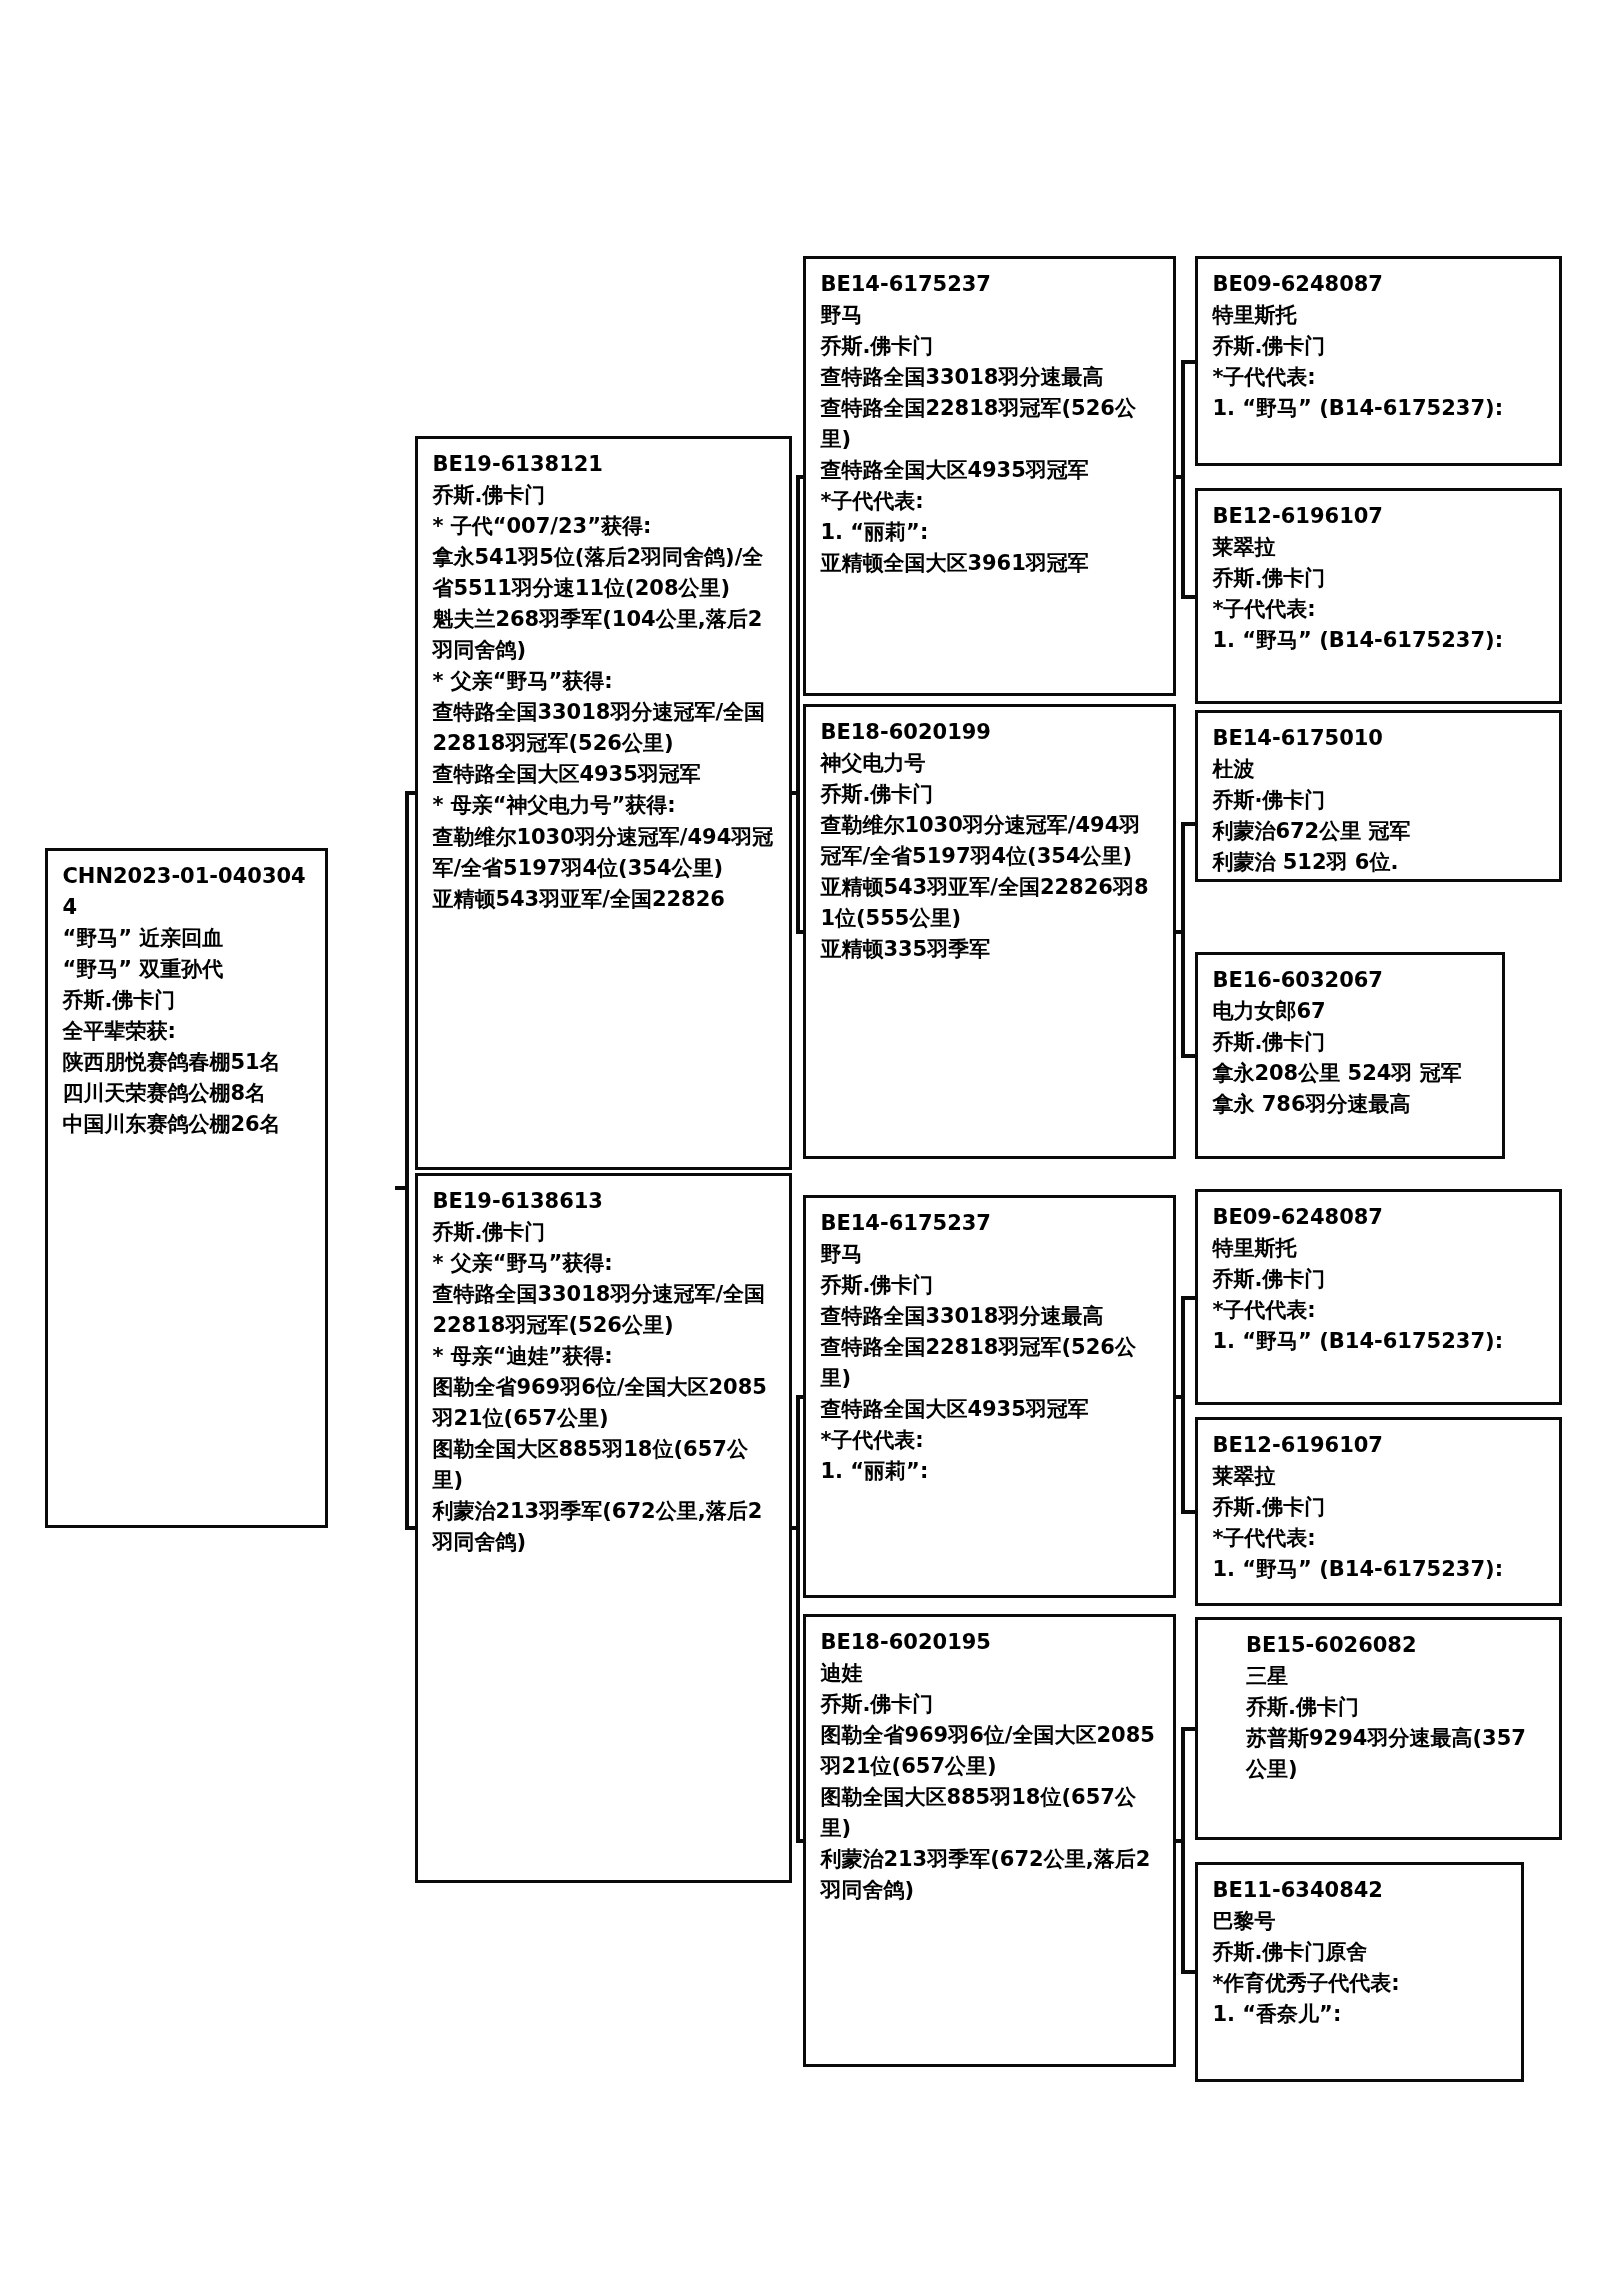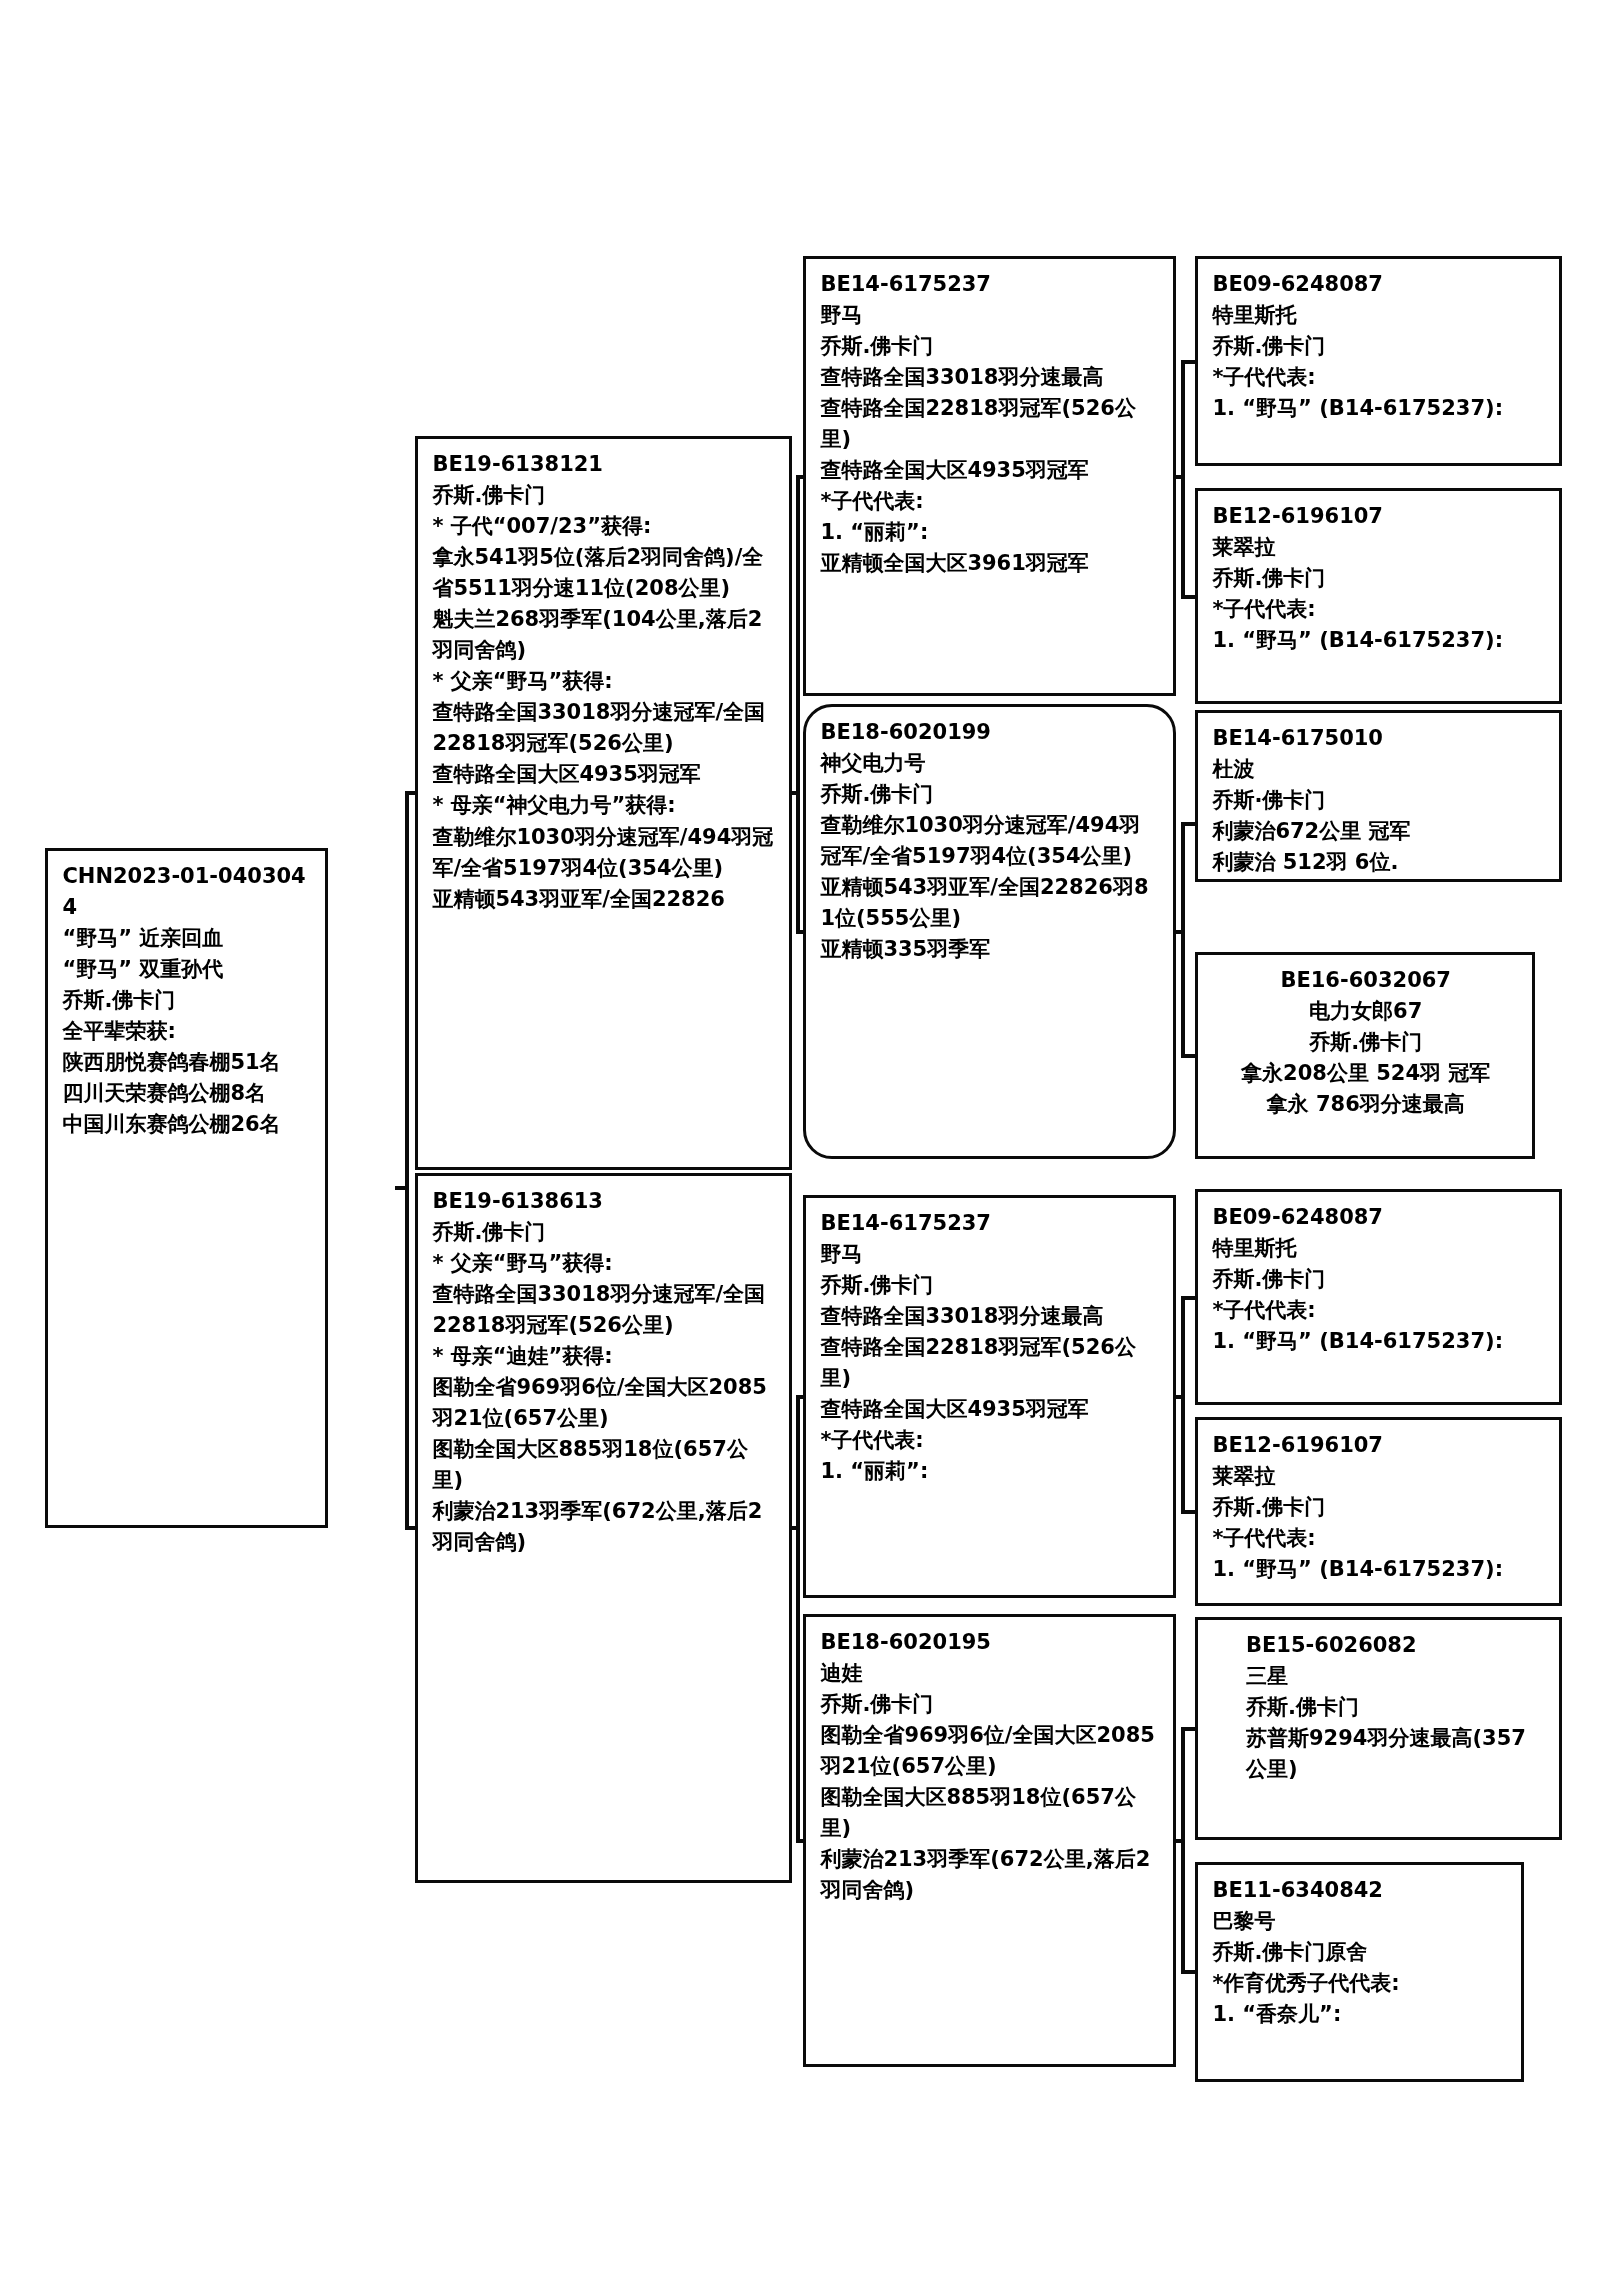--- a/index.html
+++ b/index.html
@@ -85,21 +85,21 @@
         <div class="ln">野马</div>
         <div class="ln">乔斯.佛卡门</div>
         <div class="ln">查特路全国33018羽分速最高</div>
         <div class="ln">查特路全国22818羽冠军(526公里)</div>
         <div class="ln">查特路全国大区4935羽冠军</div>
         <div class="ln">*子代代表:</div>
         <div class="ln">1. “丽莉”:</div>
         <div class="ln">亚精顿全国大区3961羽冠军</div>
       </div>
   </div>
-  <div class="node" style="left:803px; top:704px; width:373px; height:455px;border-radius:29px;">
+  <div class="node" style="left:803px; top:704px; width:373px; height:455px;">
     <div>
         <div class="ln">BE18-6020199</div>
         <div class="ln">神父电力号</div>
         <div class="ln">乔斯.佛卡门</div>
         <div class="ln">查勒维尔1030羽分速冠军/494羽冠军/全省5197羽4位(354公里)</div>
         <div class="ln">亚精顿543羽亚军/全国22826羽81位(555公里)</div>
         <div class="ln">亚精顿335羽季军</div>
       </div>
   </div>
   <div class="node" style="left:803px; top:1195px; width:373px; height:403px;">
@@ -145,21 +145,21 @@
   </div>
   <div class="node" style="left:1195px; top:710px; width:367px; height:172px;">
     <div>
         <div class="ln">BE14-6175010</div>
         <div class="ln">杜波</div>
         <div class="ln">乔斯·佛卡门</div>
         <div class="ln">利蒙治672公里 冠军</div>
         <div class="ln">利蒙治 512羽 6位.</div>
       </div>
   </div>
-  <div class="node" style="left:1195px; top:952px; width:340px; height:207px;text-align:center;">
+  <div class="node" style="left:1195px; top:952px; width:310px; height:207px;">
     <div>
         <div class="ln">BE16-6032067</div>
         <div class="ln">电力女郎67</div>
         <div class="ln">乔斯.佛卡门</div>
         <div class="ln">拿永208公里 524羽 冠军</div>
         <div class="ln">拿永 786羽分速最高</div>
       </div>
   </div>
   <div class="node" style="left:1195px; top:1189px; width:367px; height:216px;">
     <div>

